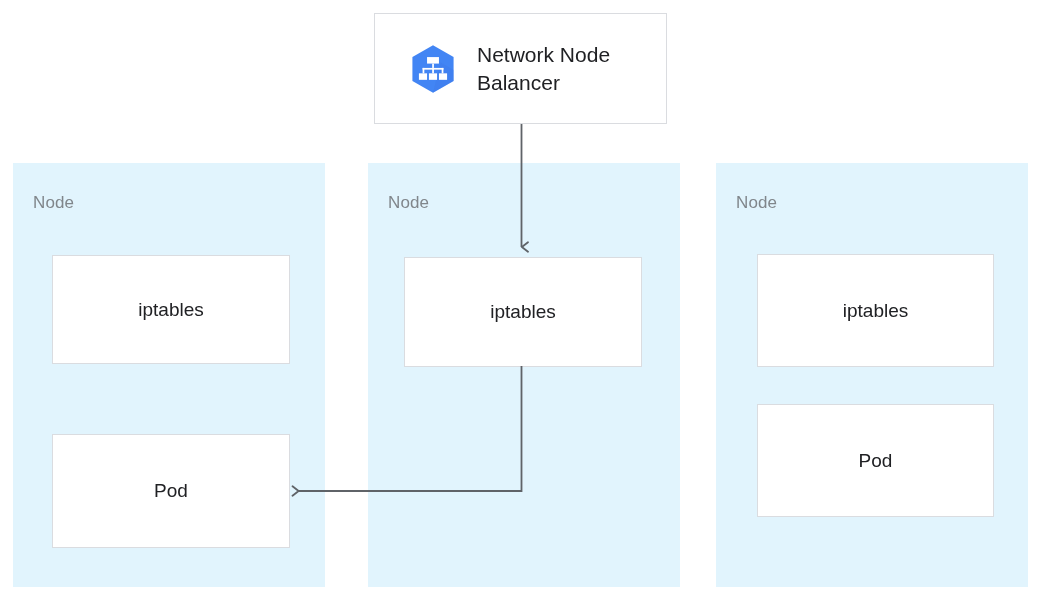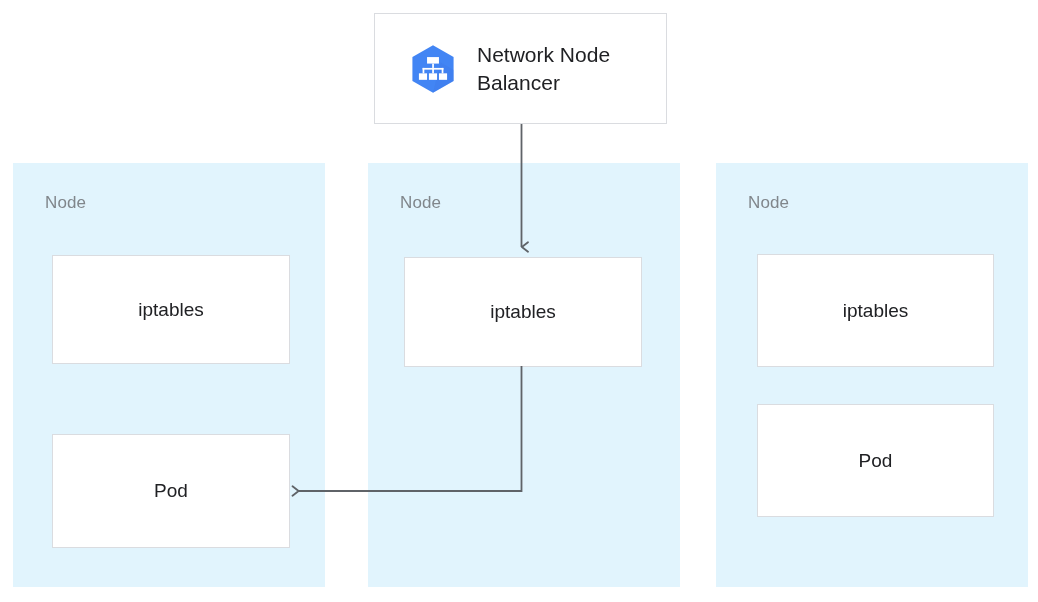--- a/index.html
+++ b/index.html
@@ -33,21 +33,20 @@
   .node-panel.p2 { left: 716px; }
 
   .node-label {
     position: absolute;
     left: 20px;
     top: 30px;
     font-size: 17px;
     color: #80868b;
     letter-spacing: 0.1px;
     white-space: nowrap;
-    margin-left: 12px;
   }
 
   
   .box {
     position: absolute;
     background: #ffffff;
     border: 1px solid #dadce0;
     box-sizing: border-box;
     display: flex;
     align-items: center;

